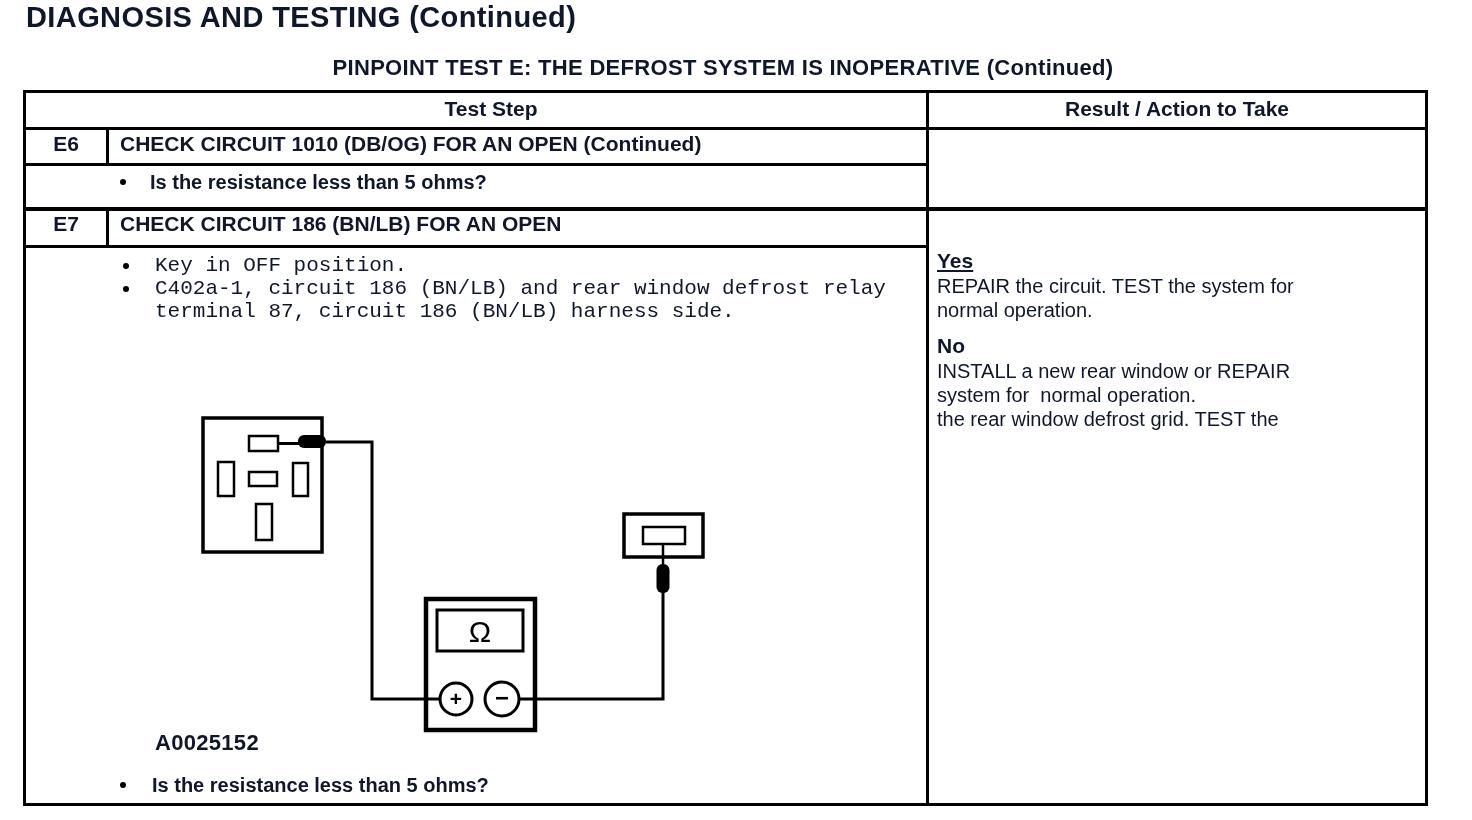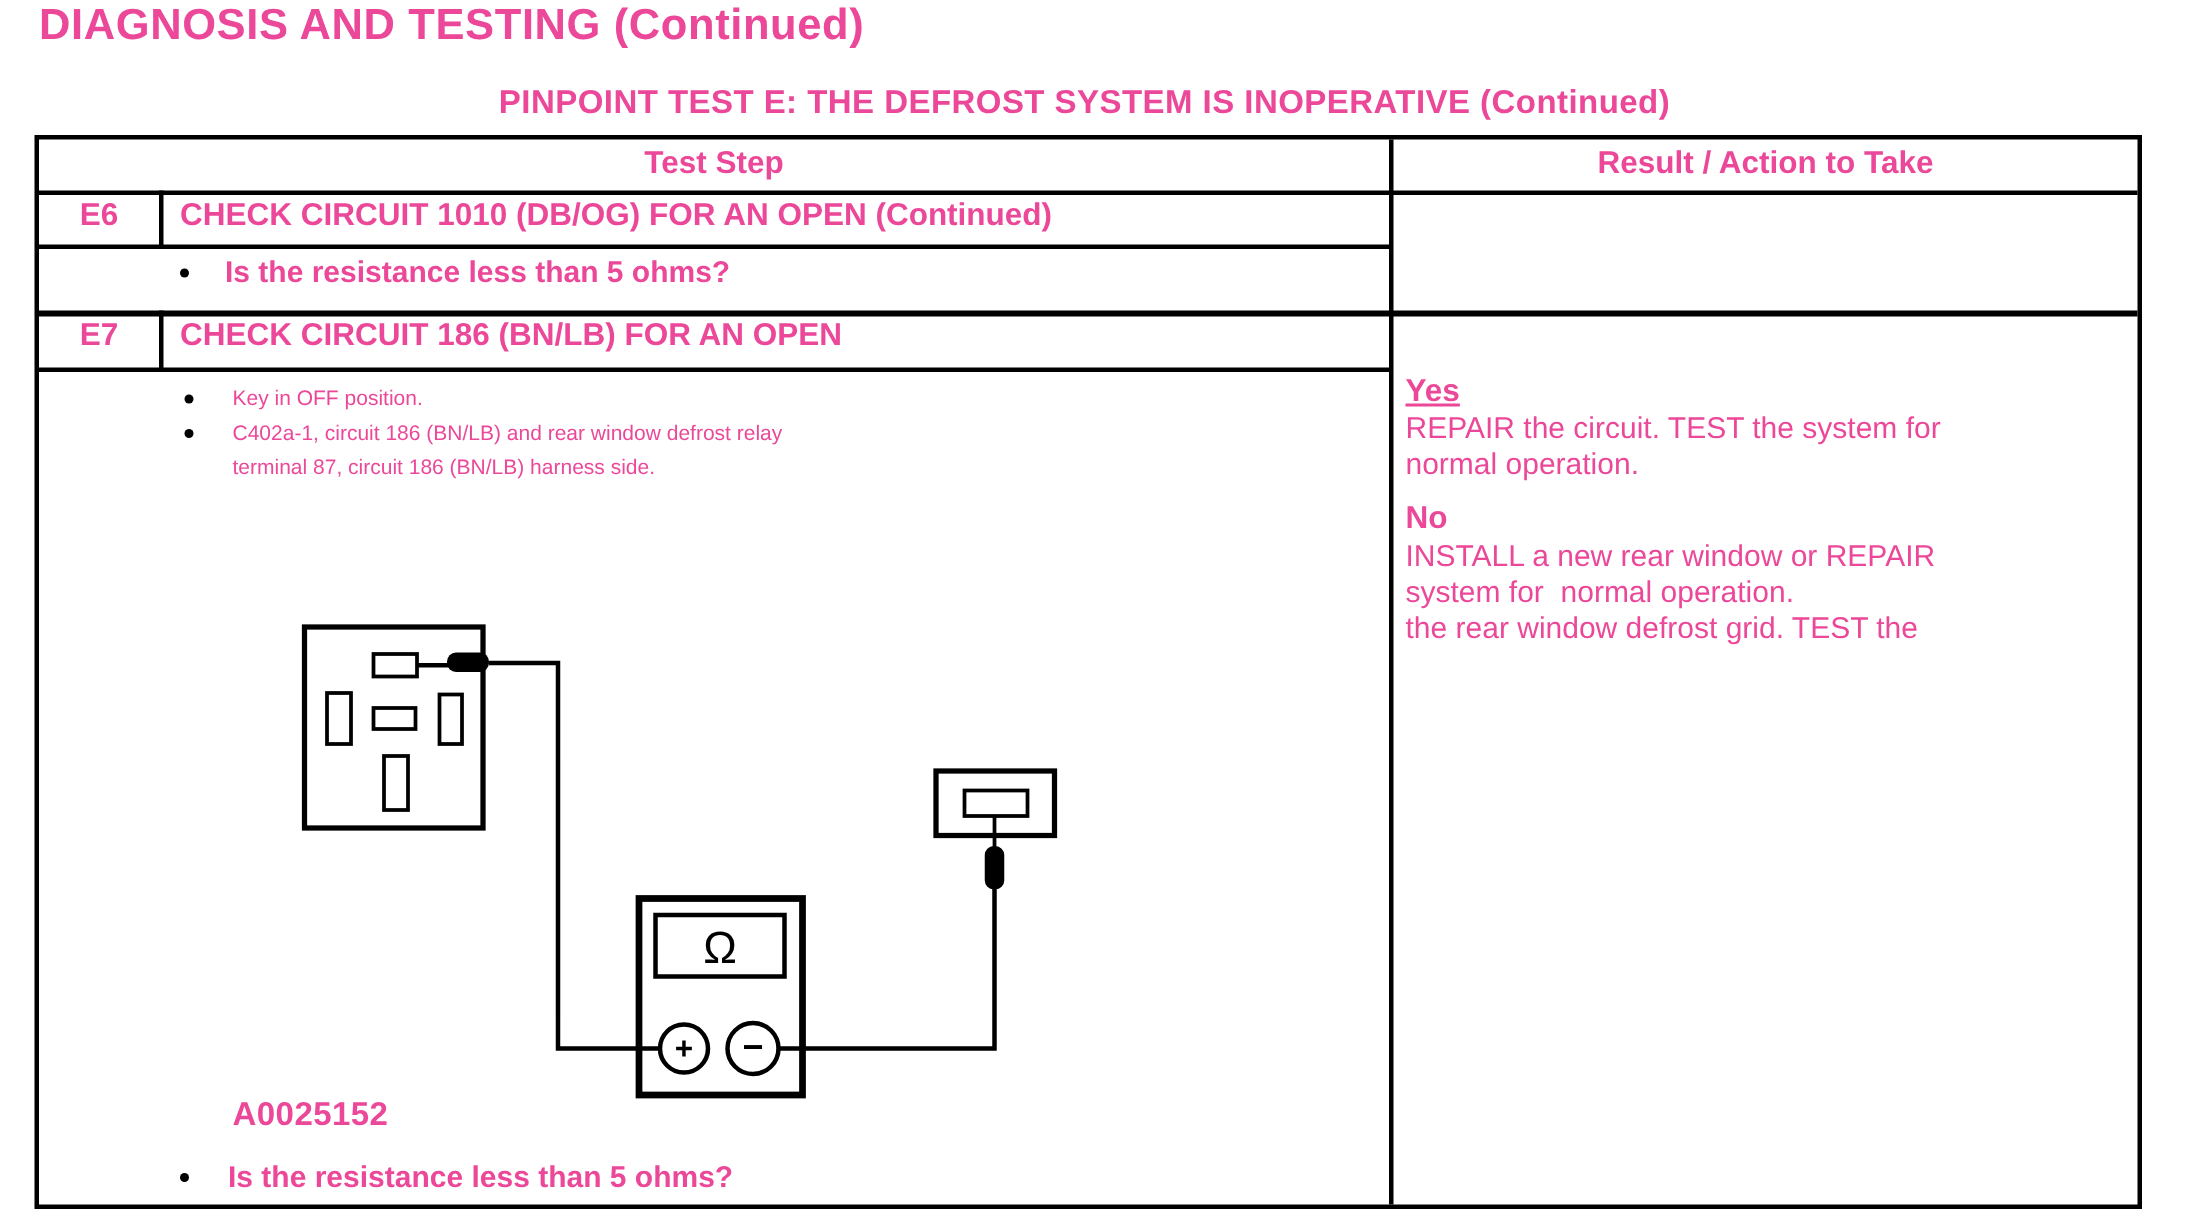--- a/index.html
+++ b/index.html
@@ -1,18 +1,18 @@
 <!DOCTYPE html>
 <html><head>
 <meta charset="utf-8">
 <style>
   html,body { margin:0; padding:0; background:#e8e8e8; }
   .page {
     position:relative; width:1472px; height:820px;
-    background:#ffffff; color:#ec4899;
+    background:#ffffff; color:#0f172a;
     font-family:"Liberation Sans","DejaVu Sans",sans-serif;
     overflow:hidden;
   }
   .abs { position:absolute; }
   .doc-title {
     left:26px; top:1px; font-size:29px; font-weight:bold; letter-spacing:0.4px;
     white-space:nowrap;
   }
   .doc-subtitle {
     left:723px; top:55px; transform:translateX(-50%);
@@ -20,21 +20,21 @@
   }
   .tbl {
     left:23px; top:90px; width:1405px; height:716px;
     border:3px solid #000; box-sizing:border-box;
   }
   .rule { position:absolute; background:#000; }
   .cell-head { font-size:21px; font-weight:bold; text-align:center; }
   .step-id { font-size:21px; font-weight:bold; text-align:center; }
   .step-title { font-size:21px; font-weight:bold; white-space:nowrap; }
   .q { font-size:20px; font-weight:bold; white-space:nowrap; }
-  .body-line { font-size:14px; line-height:23px; white-space:pre; }
+  .body-line { font-size:21px; line-height:23px; white-space:pre;font-family:Liberation Mono, monospace; }
   .res-line { font-size:20px; line-height:24px; white-space:pre; }
   .res-label { font-size:21px; font-weight:bold; }
   .bullet { width:6px; height:6px; border-radius:50%; background:#000; }
   .fig-label { font-size:22px; font-weight:bold; letter-spacing:0.3px; }
   svg .ln { stroke:#000; fill:none; }
   svg .blob { fill:#000; stroke:none; }
   svg text { font-family:"Liberation Sans","DejaVu Sans",sans-serif; fill:#000; }
 </style>
 </head>
 <body>
@@ -47,21 +47,21 @@
   <div class="abs tbl">
 
     <div class="rule" style="left:900px; top:0; width:3px; height:100%;"></div>
     <div class="rule" style="left:0; top:34px; width:100%; height:3px;"></div>
     <div class="rule" style="left:0; top:70px; width:900px; height:3px;"></div>
     <div class="rule" style="left:0; top:114px; width:100%; height:4px;"></div>
     <div class="rule" style="left:0; top:152px; width:900px; height:3px;"></div>
     <div class="rule" style="left:80px; top:34px; width:3px; height:39px;"></div>
     <div class="rule" style="left:80px; top:114px; width:3px; height:41px;"></div>
 
-    <div class="abs cell-head" style="left:0; top:4px; width:900px;">Test Step</div>
+    <div class="abs cell-head" style="left:0; top:4px; width:900px;padding-left:15px;">Test Step</div>
     <div class="abs cell-head" style="left:903px; top:4px; width:496px;">Result / Action to Take</div>
 
     <div class="abs step-id" style="left:0; top:39px; width:80px;">E6</div>
     <div class="abs step-title" style="left:94px; top:39px;">CHECK CIRCUIT 1010 (DB/OG) FOR AN OPEN (Continued)</div>
 
     <div class="abs bullet" style="left:94px; top:86px;"></div>
     <div class="abs q" style="left:124px; top:78px;">Is the resistance less than 5 ohms?</div>
 
     <div class="abs step-id" style="left:0; top:119px; width:80px;">E7</div>
     <div class="abs step-title" style="left:94px; top:119px;">CHECK CIRCUIT 186 (BN/LB) FOR AN OPEN</div>

